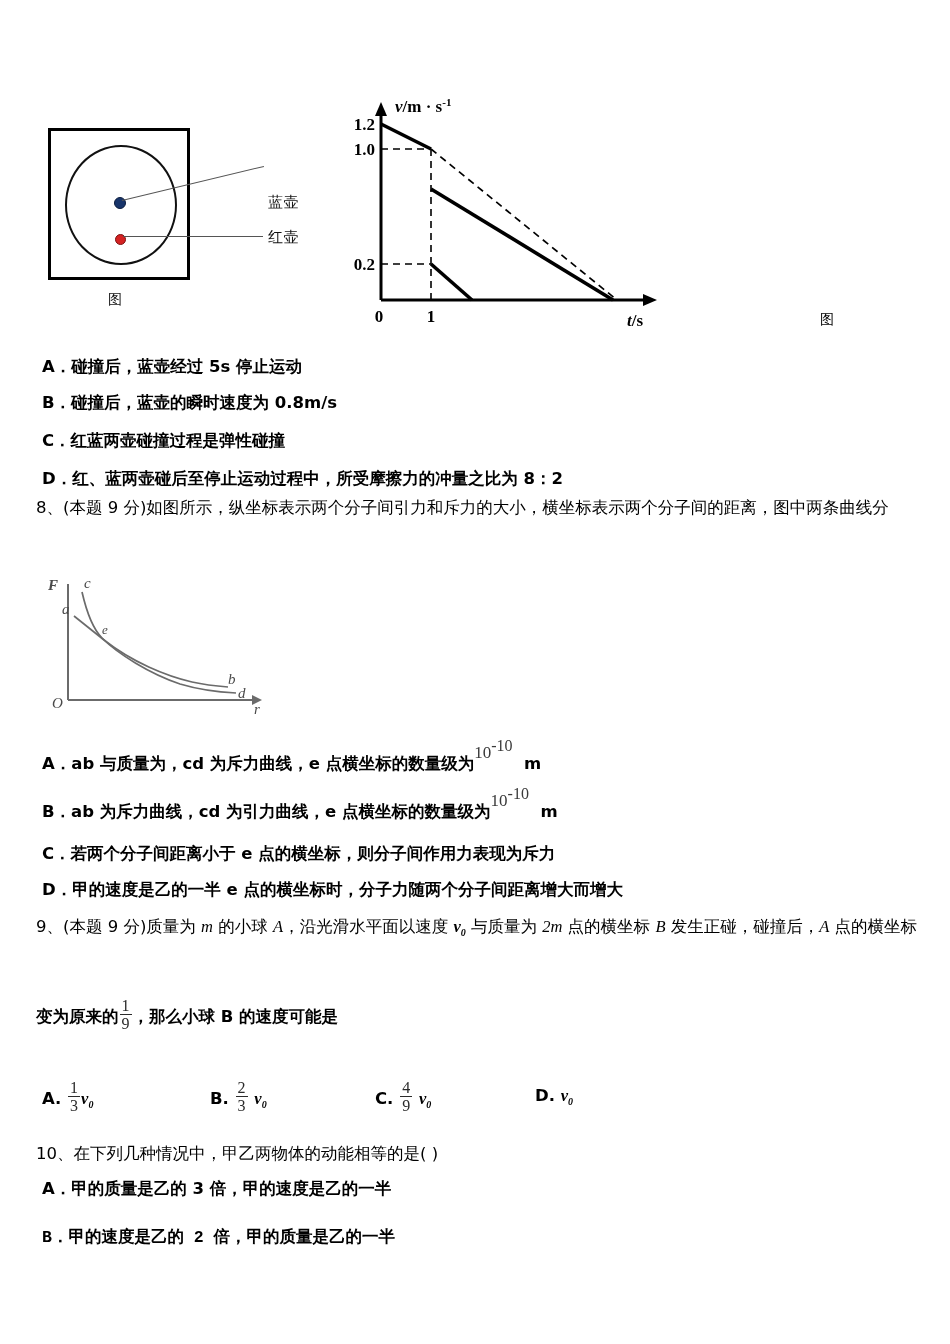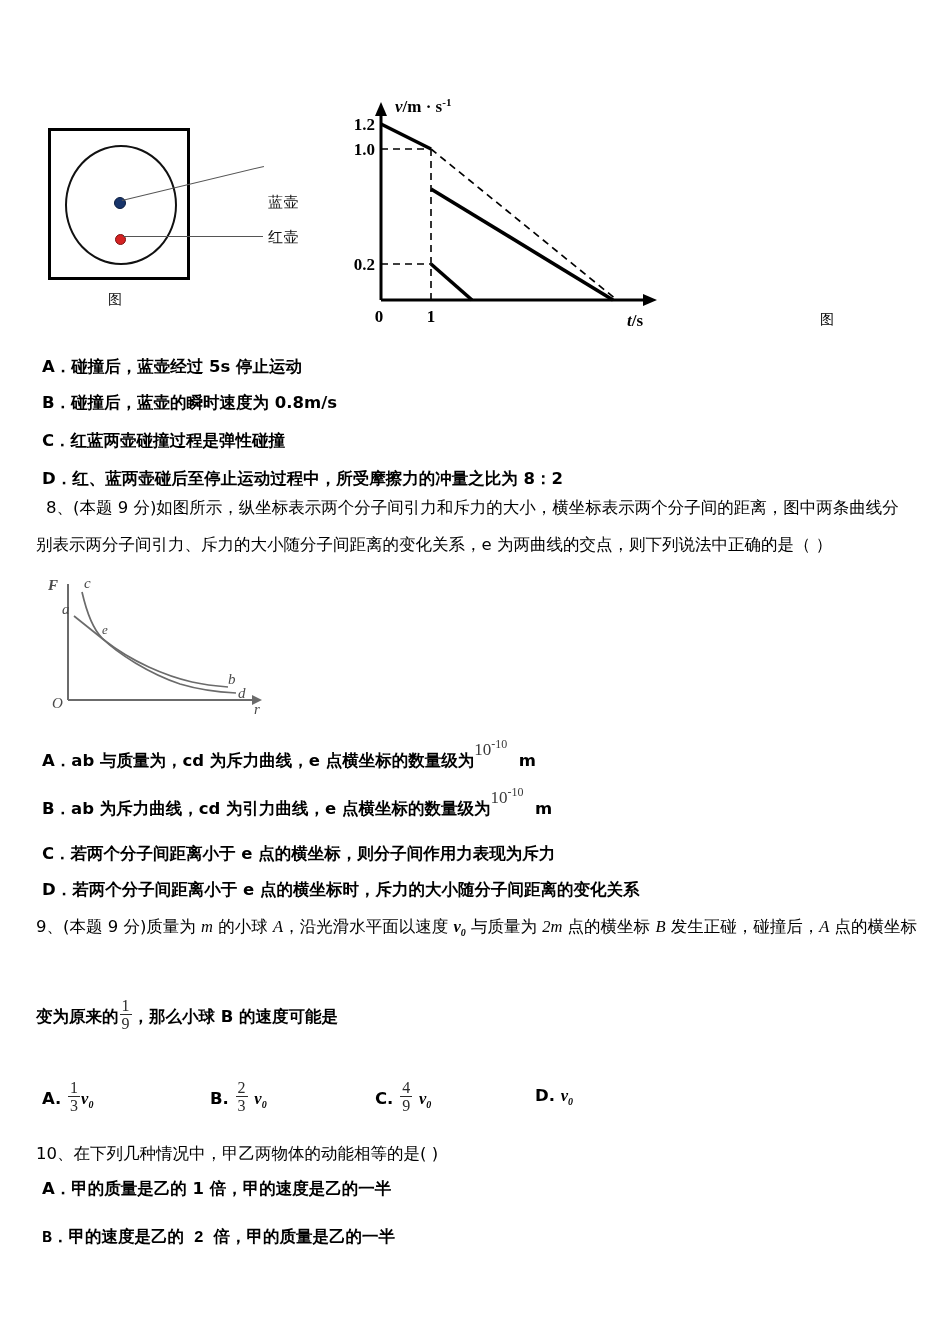--- a/index.html
+++ b/index.html
@@ -143,21 +143,21 @@
   
   .pow {
     position: relative;
     font-family: "Liberation Serif", "DejaVu Serif", serif;
     font-style: normal;
     font-weight: normal;
     font-size: 17px;
     color: #3a3a3a;
     top: -11px;
   }
-  .pow sup { font-size: 12px; }
+  .pow sup { font-size: 16px; }
 
   
   .frac {
     display: inline-block;
     vertical-align: -0.42em;
     text-align: center;
     font-family: "Liberation Serif", "DejaVu Serif", serif;
     font-weight: normal;
     font-style: normal;
     color: #2b2b2b;
@@ -242,22 +242,21 @@
       </svg>
       <div class="vt-caption">图</div>
     </div>
   </div>
 
   <div class="opt" style="left:42px; top:356px;">A．碰撞后，蓝壶经过 5s 停止运动</div>
   <div class="opt" style="left:42px; top:392px;">B．碰撞后，蓝壶的瞬时速度为 0.8m/s</div>
   <div class="opt" style="left:42px; top:430px;">C．红蓝两壶碰撞过程是弹性碰撞</div>
   <div class="opt" style="left:42px; top:468px;">D．红、蓝两壶碰后至停止运动过程中，所受摩擦力的冲量之比为 8：2</div>
 
-  <div class="stem" style="left:46px; top:497px;">8、(本题 9 分)如图所示，纵坐标表示两个分子间引力和斥力的大小，横坐标表示两个分子间的距离，图中两条曲线分</div>
-  <div class="stem" style="left:36px; top:534px;">别表示两分子间引力、斥力的大小随分子间距离的变化关系，e 为两曲线的交点，则下列说法中正确的是（   ）</div>
+  <div class="stem" style="left:36px; top:497px;">8、(本题 9 分)如图所示，纵坐标表示两个分子间引力和斥力的大小，横坐标表示两个分子间的距离，图中两条曲线分</div>
 
   <div class="mol-wrap">
     <svg width="235" height="150" viewBox="0 0 235 150">
 
       <line x1="28" y1="128" x2="212" y2="128" stroke="#6b6b6b" stroke-width="2"></line>
       <polygon points="212,123 222,128 212,133" fill="#6b6b6b"></polygon>
       <line x1="28" y1="128" x2="28" y2="12" stroke="#6b6b6b" stroke-width="2"></line>
 
       <path d="M 42,20 C 48,46 54,58 62,66 C 78,82 110,102 140,112 C 160,118 176,120 196,121" fill="none" stroke="#6b6b6b" stroke-width="1.7"></path>
 
@@ -276,21 +275,21 @@
 
   <div class="opt" style="left:42px; top:748px;">
     <span>A．ab 与质量为，cd 为斥力曲线，e 点横坐标的数量级为</span><span class="pow"><span>10</span><sup>-10</sup></span>&nbsp;&nbsp;<span>m</span>
   </div>
 
   <div class="opt" style="left:42px; top:796px;">
     <span>B．ab 为斥力曲线，cd 为引力曲线，e 点横坐标的数量级为</span><span class="pow"><span>10</span><sup>-10</sup></span>&nbsp;&nbsp;<span>m</span>
   </div>
 
   <div class="opt" style="left:42px; top:843px;">C．若两个分子间距离小于 e 点的横坐标，则分子间作用力表现为斥力</div>
-  <div class="opt" style="left:42px; top:879px;">D．若两个分子间距离小于 e 点的横坐标时，斥力的大小随分子间距离的变化关系</div>
+  <div class="opt" style="left:42px; top:879px;">D．甲的速度是乙的一半 e 点的横坐标时，分子力随两个分子间距离增大而增大</div>
 
   <div class="stem" style="left:36px; top:916px;">
     <span>9、(本题 9 分)质量为 </span><span class="ital">m</span><span> 的小球 </span><span class="ital">A</span><span>，沿光滑水平面以速度 </span><span class="v0">v<sub>0</sub></span><span> 与质量为 </span><span class="ital">2m</span><span> 点的横坐标 </span><span class="ital">B</span><span> 发生正碰，碰撞后，</span><span class="ital">A</span><span> 点的横坐标</span>
   </div>
 
   <div class="stem" style="left:36px; top:998px; font-weight:bold;">
     <span>变为原来的</span><span class="frac"><span class="num">1</span><span class="den">9</span></span><span>，那么小球 B 的速度可能是</span>
   </div>
 
   <div class="opt" style="left:42px; top:1080px;">
@@ -303,16 +302,16 @@
 
   <div class="opt" style="left:375px; top:1080px;">
     <span>C.</span>&nbsp;<span class="frac"><span class="num">4</span><span class="den">9</span></span>&nbsp;<span class="v0">v<sub>0</sub></span>
   </div>
 
   <div class="opt" style="left:535px; top:1086px;">
     <span>D.</span>&nbsp;<span class="v0">v<sub>0</sub></span>
   </div>
 
   <div class="stem" style="left:36px; top:1143px;">10、在下列几种情况中，甲乙两物体的动能相等的是(    )</div>
-  <div class="opt" style="left:42px; top:1178px;">A．甲的质量是乙的 1 倍，甲的速度是乙的一半</div>
+  <div class="opt" style="left:42px; top:1178px;">A．甲的质量是乙的 3 倍，甲的速度是乙的一半</div>
   <div class="opt" style="left:42px; top:1226px;font-family:Liberation Mono, monospace;">B．甲的速度是乙的 2 倍，甲的质量是乙的一半</div>
 
 </div>
 
 </body></html>

